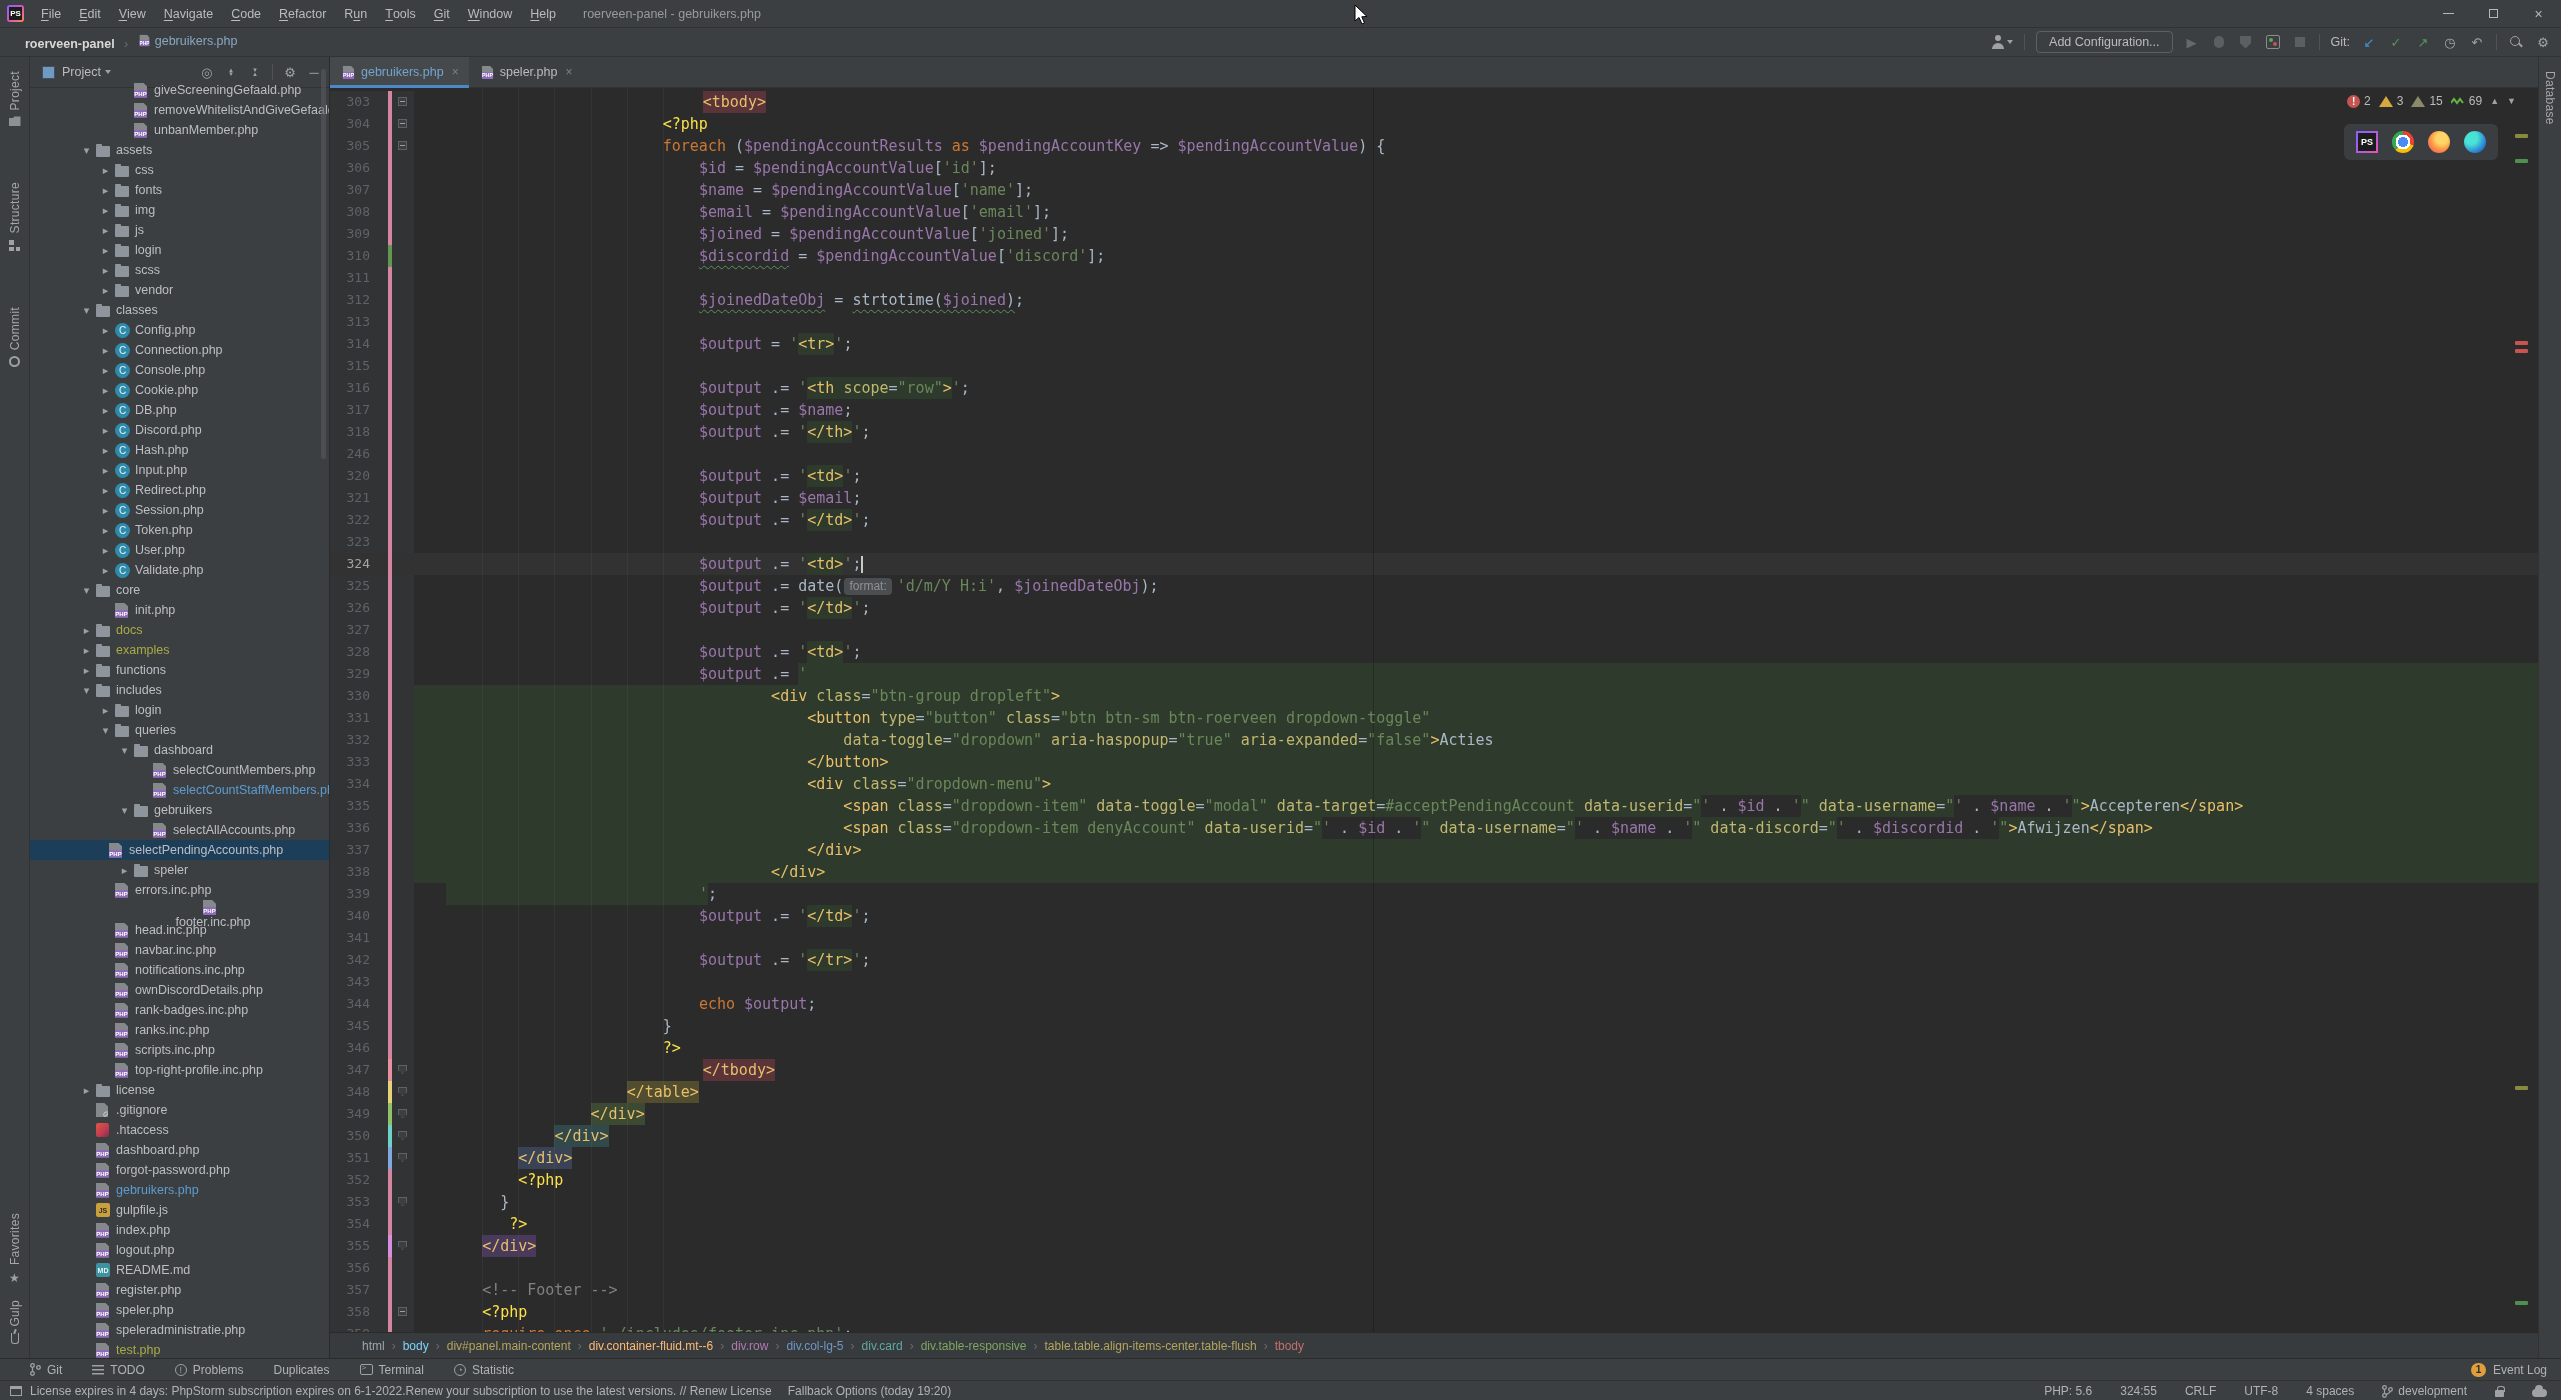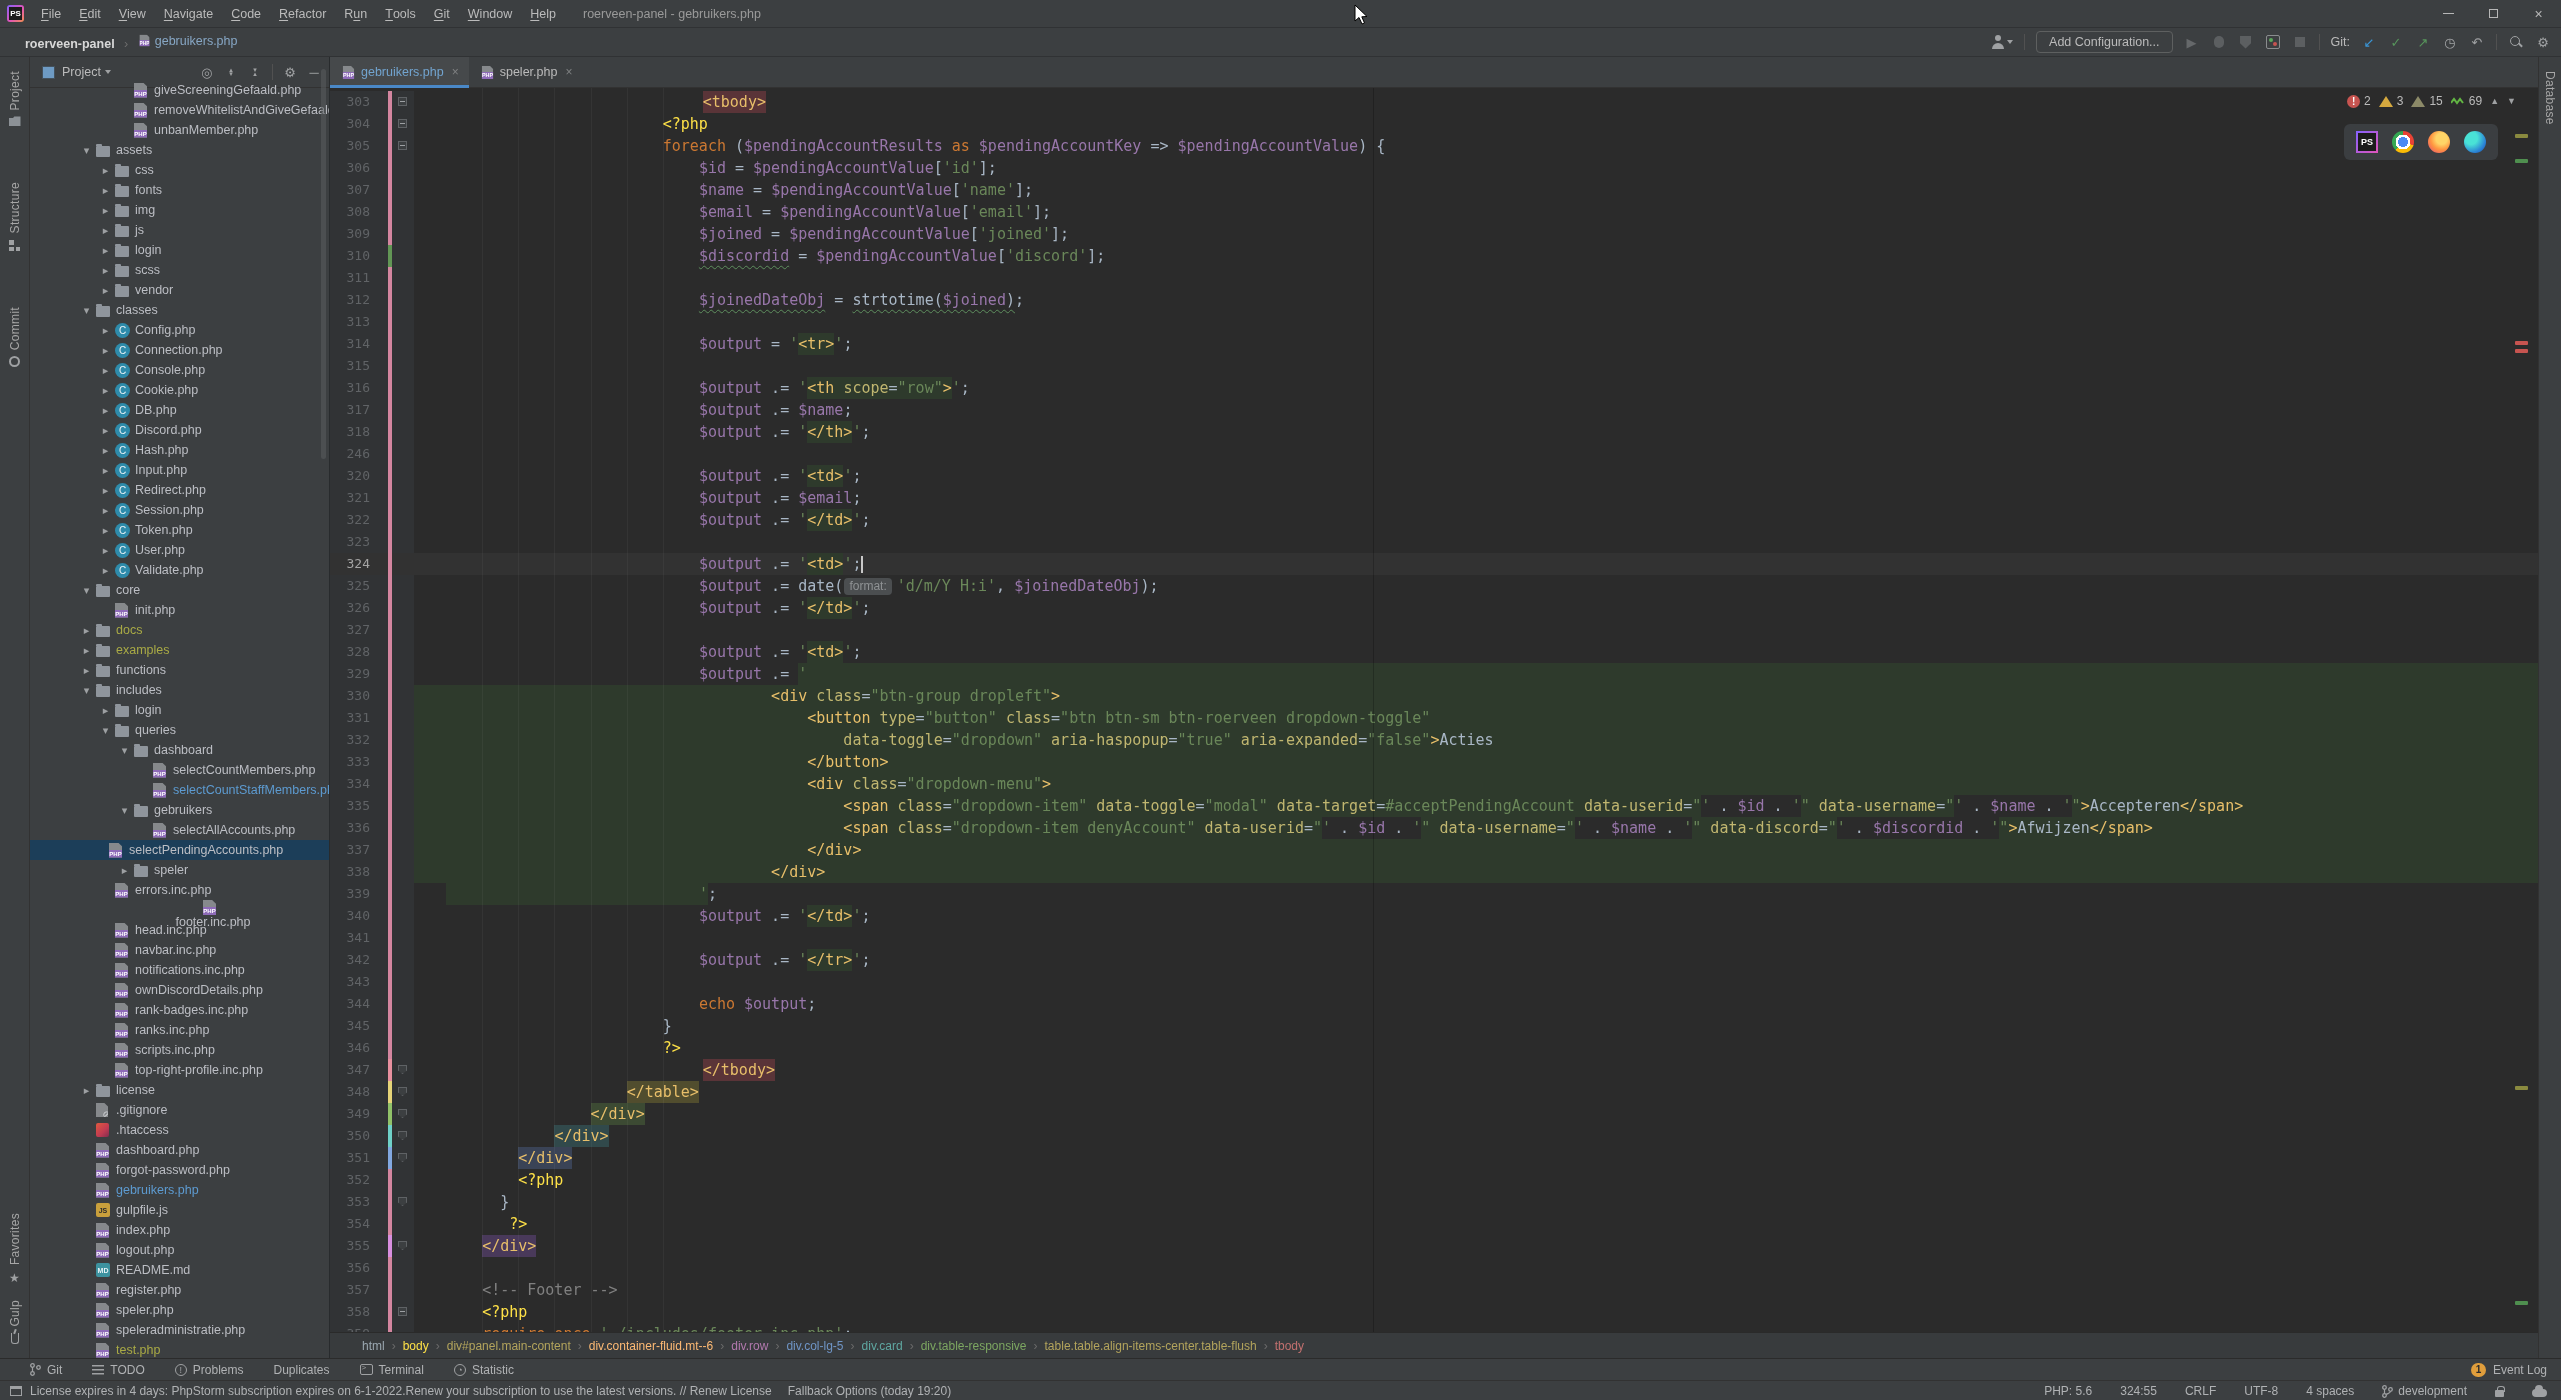--- a/index.html
+++ b/index.html
@@ -1234,21 +1234,21 @@
           <span class="b-ps"></span>
           <span class="b-chrome"></span>
           <span class="b-ff"></span>
           <span class="b-edge"></span>
         </div>
       </div>
 
       <div class="crumbsbar">
           <div style="color: rgb(154, 167, 176); display: inline;">html</div>
           <div class="csep">›</div>
-          <div style="color: #fde047; display: inline;">body</div>
+          <div style="color: #7dd3fc; display: inline;">body</div>
           <div class="csep">›</div>
           <div style="color: rgb(179, 164, 92); display: inline;">div#panel.main-content</div>
           <div class="csep">›</div>
           <div style="color: #fdba74; display: inline;">div.container-fluid.mt--6</div>
           <div class="csep">›</div>
           <div style="color: rgb(178, 121, 174); display: inline;">div.row</div>
           <div class="csep">›</div>
           <div style="color: rgb(111, 149, 198); display: inline;">div.col-lg-5</div>
           <div class="csep">›</div>
           <div style="color: rgb(95, 168, 162); display: inline;">div.card</div>

